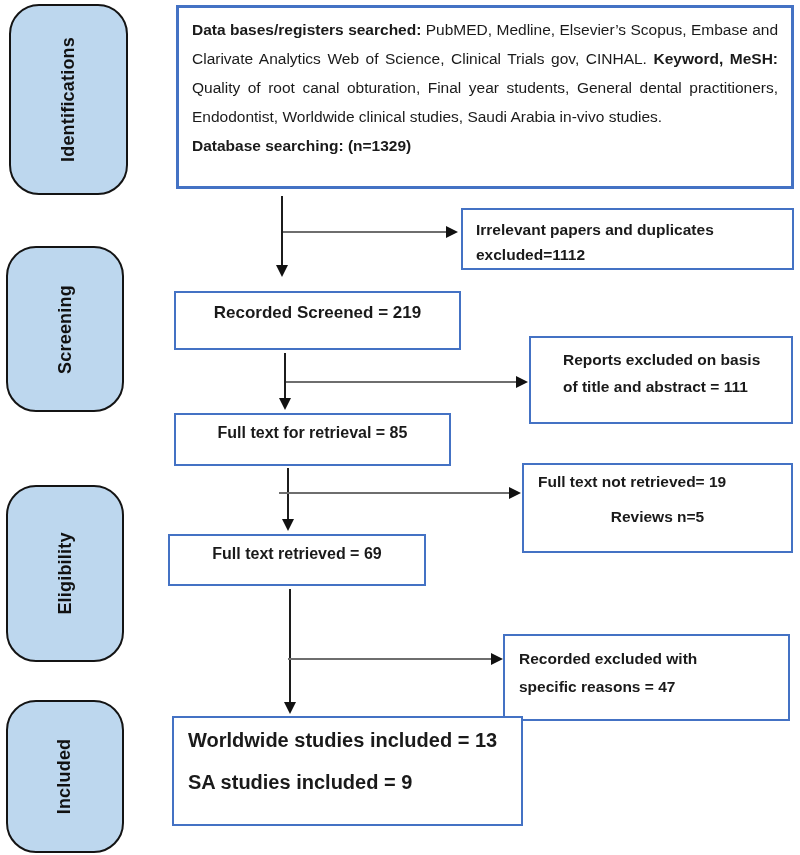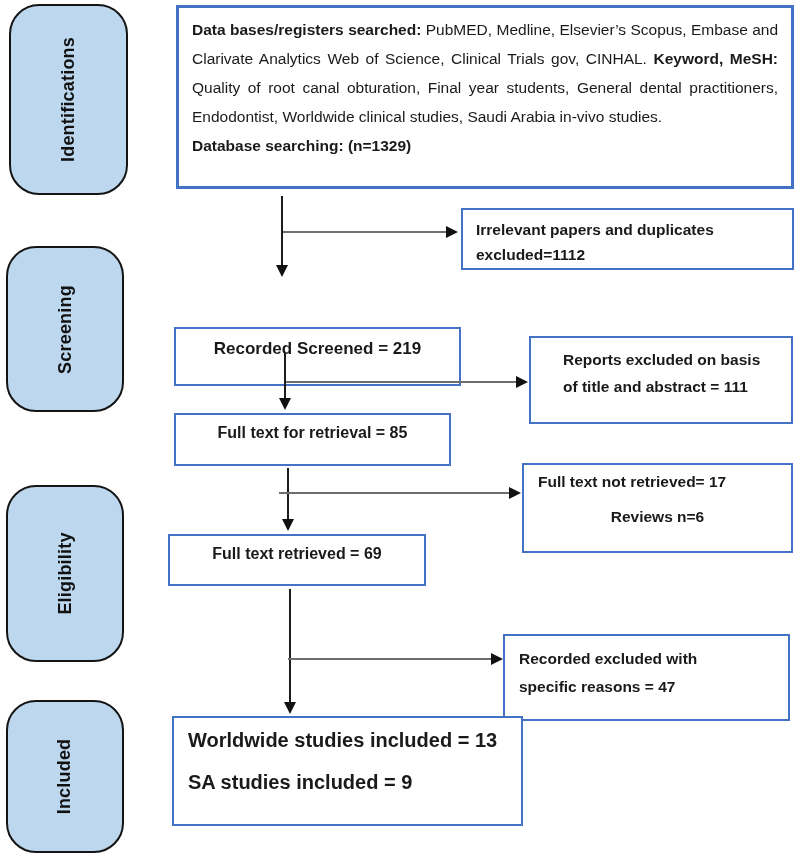--- a/index.html
+++ b/index.html
@@ -30,21 +30,21 @@
   
   .fbox{position:absolute;background:#fff;border:2px solid var(--accent);}
   .box-search{left:176px;top:5px;width:618px;height:184px;border-width:3px;padding:7px 13px 0 13px;}
   .box-search p{font-size:15.5px;line-height:29px;text-align:justify;color:var(--ink);}
   .box-search .db-line{font-size:15.5px;line-height:29px;font-weight:bold;}
   .seg-b{font-weight:bold;}
 
   .box-irrelevant{left:461px;top:208px;width:333px;height:62px;padding:7px 0 16px 13px;}
   .box-irrelevant div{font-weight:bold;font-size:15.5px;line-height:25px;}
 
-  .box-screened{left:174px;top:291px;width:287px;height:59px;padding-top:10px;text-align:center;margin-top:36px;}
+  .box-screened{left:174px;top:291px;width:287px;height:59px;padding-top:10px;text-align:center;}
   .box-screened div{font-weight:bold;font-size:17px;}
 
   .box-reports{left:529px;top:336px;width:264px;height:88px;padding:8px 0 0 32px;}
   .box-reports div{font-weight:bold;font-size:15.5px;line-height:27px;}
 
   .box-retrieval{left:174px;top:413px;width:277px;height:53px;padding-top:9px;text-align:center;}
   .box-retrieval div{font-weight:bold;font-size:16px;}
 
   .box-notretrieved{left:522px;top:463px;width:271px;height:90px;padding-top:8px;}
   .box-notretrieved .l1{font-weight:bold;font-size:15.5px;margin-left:14px;}
@@ -110,22 +110,22 @@
   <div class="fbox box-reports">
     <div>Reports excluded on basis</div>
     <div>of title and abstract = 111</div>
   </div>
 
   <div class="fbox box-retrieval">
     <div>Full text for retrieval = 85</div>
   </div>
 
   <div class="fbox box-notretrieved">
-    <div class="l1">Full text not retrieved= 17</div>
-    <div class="l2">Reviews n=6</div>
+    <div class="l1">Full text not retrieved= 19</div>
+    <div class="l2">Reviews n=5</div>
   </div>
 
   <div class="fbox box-retrieved">
     <div>Full text retrieved = 69</div>
   </div>
 
   <div class="fbox box-excluded">
     <div>Recorded excluded with</div>
     <div>specific reasons = 47</div>
   </div>

